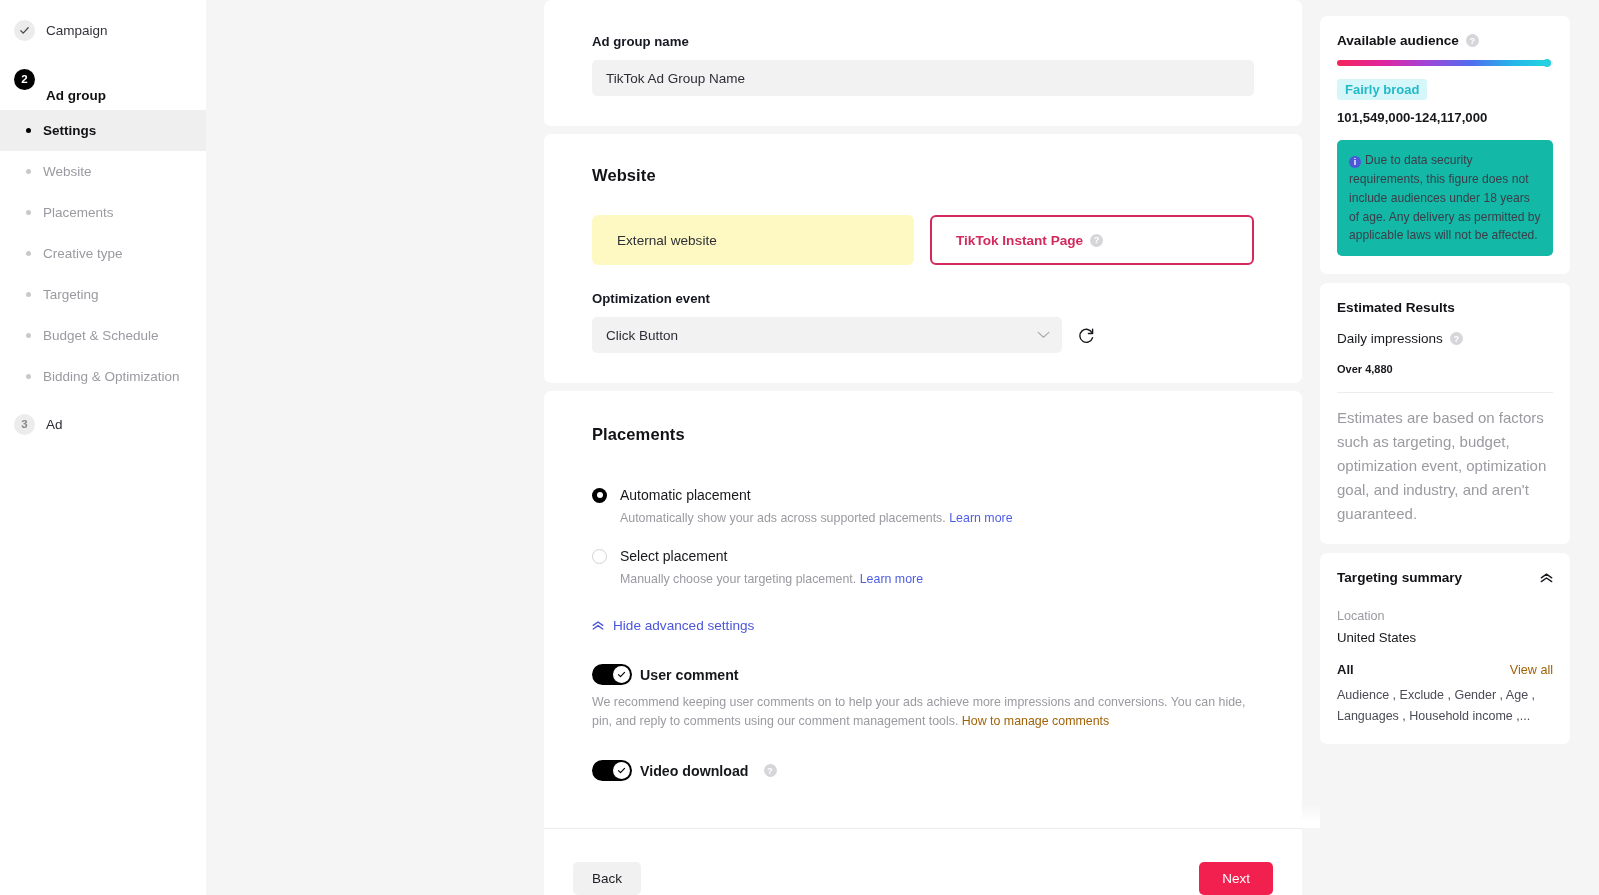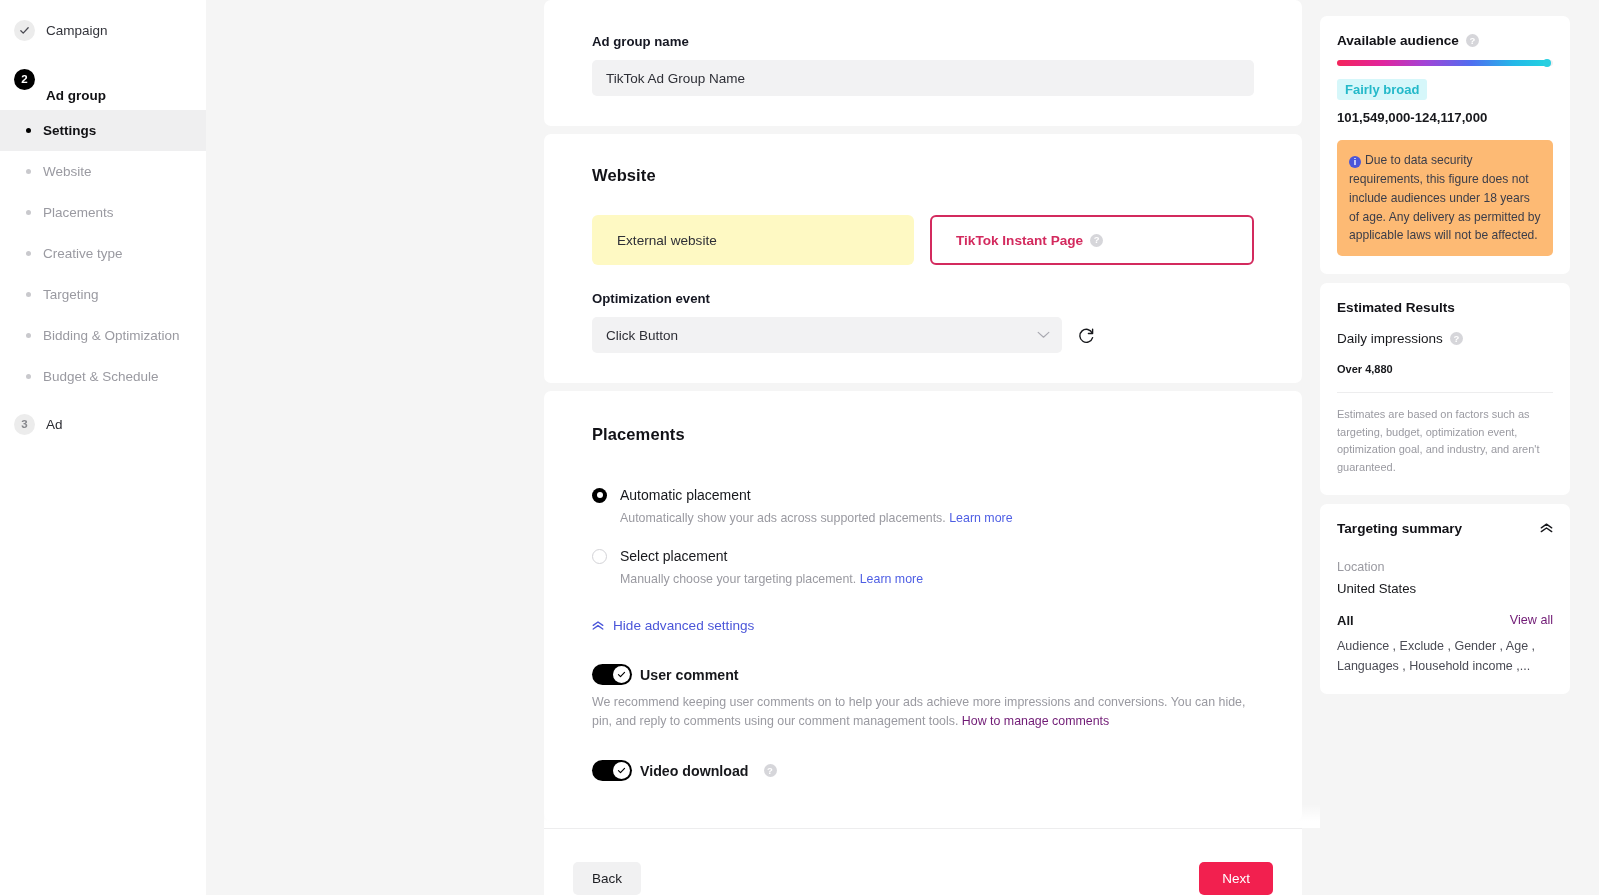--- a/index.html
+++ b/index.html
@@ -111,21 +111,21 @@
   .radio.on::after {
     content: ""; position: absolute; left: 4.5px; top: 4.5px;
     width: 6px; height: 6px; border-radius: 50%; background: #ffffff;
   }
   .radio.off { border: 1.5px solid #d3d3d7; background: #ffffff; }
   .radio-label { font-size: 14px; color: #17181c; }
   .radio-help {
     font-size: 12.4px; color: #9a9aa1; margin: 8px 0 0 28px;
   }
   .lnk { color: #4e5ee4; cursor: pointer; }
-  .lnk.indigo { color: #701a75; }
+  .lnk.indigo { color: #a16207; }
 
   .adv-toggle {
     display: flex; align-items: center; gap: 9px;
     color: #4b56d9; font-size: 13.6px; cursor: pointer;
   }
   .dblchev { width: 12px; height: 9px; display: block; }
 
   .switch-row { display: flex; align-items: center; gap: 8px; }
   .switch {
     width: 40px; height: 21px; border-radius: 11px;
@@ -190,33 +190,33 @@
     position: absolute; top: -1px; left: calc(97% - 4px);
     width: 8px; height: 8px; border-radius: 50%; background: #29cfe0;
   }
   .pill {
     display: inline-block; margin-top: 13px;
     background: #d6f7fa; color: #24b9c9;
     font-size: 13px; font-weight: 700; padding: 3px 8px; border-radius: 3px;
   }
   .range { margin-top: 10px; font-size: 13.2px; font-weight: 700; color: #17181c; }
   .notice {
-    margin-top: 15px; background: #fdba74; border-radius: 5px;
+    margin-top: 15px; background: #14b8a6; border-radius: 5px;
     padding: 11px 12px; font-size: 12.1px; color: #3b3d49; line-height: 1.56;
   }
   .info-ic {
     display: inline-flex; align-items: center; justify-content: center;
     width: 12px; height: 12px; border-radius: 50%; background: #4b56d9;
     color: #fff; font-size: 9px; font-weight: 700; margin-right: 4px;
     vertical-align: -1px;
   }
   .sub-head { font-size: 13.5px; color: #17181c; display: flex; align-items: center; }
   .value-strong { font-size: 11px; font-weight: 700; color: #17181c; margin-top: 17px; }
   .hr { height: 1px; background: #ededee; margin: 17px 0 13px; }
-  .muted { font-size: 11px; color: #9a9aa1; line-height: 1.6; }
+  .muted { font-size: 15px; color: #9a9aa1; line-height: 1.6; }
   .lbl-muted { font-size: 12.6px; color: #9a9aa1; }
   .row-between { display: flex; align-items: center; justify-content: space-between; }
   .collapse-ic { width: 13px; height: 10px; cursor: pointer; display:block; }
 </style>
 </head>
 <body>
 
 <div class="app">
 
   <nav class="sidebar">
@@ -251,25 +251,25 @@
       <div class="nav-sub">
         <span class="dot"></span>
         <span class="sub-label">Creative type</span>
       </div>
       <div class="nav-sub">
         <span class="dot"></span>
         <span class="sub-label">Targeting</span>
       </div>
       <div class="nav-sub">
         <span class="dot"></span>
+        <span class="sub-label">Budget &amp; Schedule</span>
+      </div>
+      <div class="nav-sub">
+        <span class="dot"></span>
         <span class="sub-label">Bidding &amp; Optimization</span>
-      </div>
-      <div class="nav-sub">
-        <span class="dot"></span>
-        <span class="sub-label">Budget &amp; Schedule</span>
       </div>
     </div>
 
     <div class="nav-step" style="margin-top:6px;">
       <span class="step-badge future">3</span>
       <span class="step-label future">Ad</span>
     </div>
   </nav>
 
   <main class="main">

